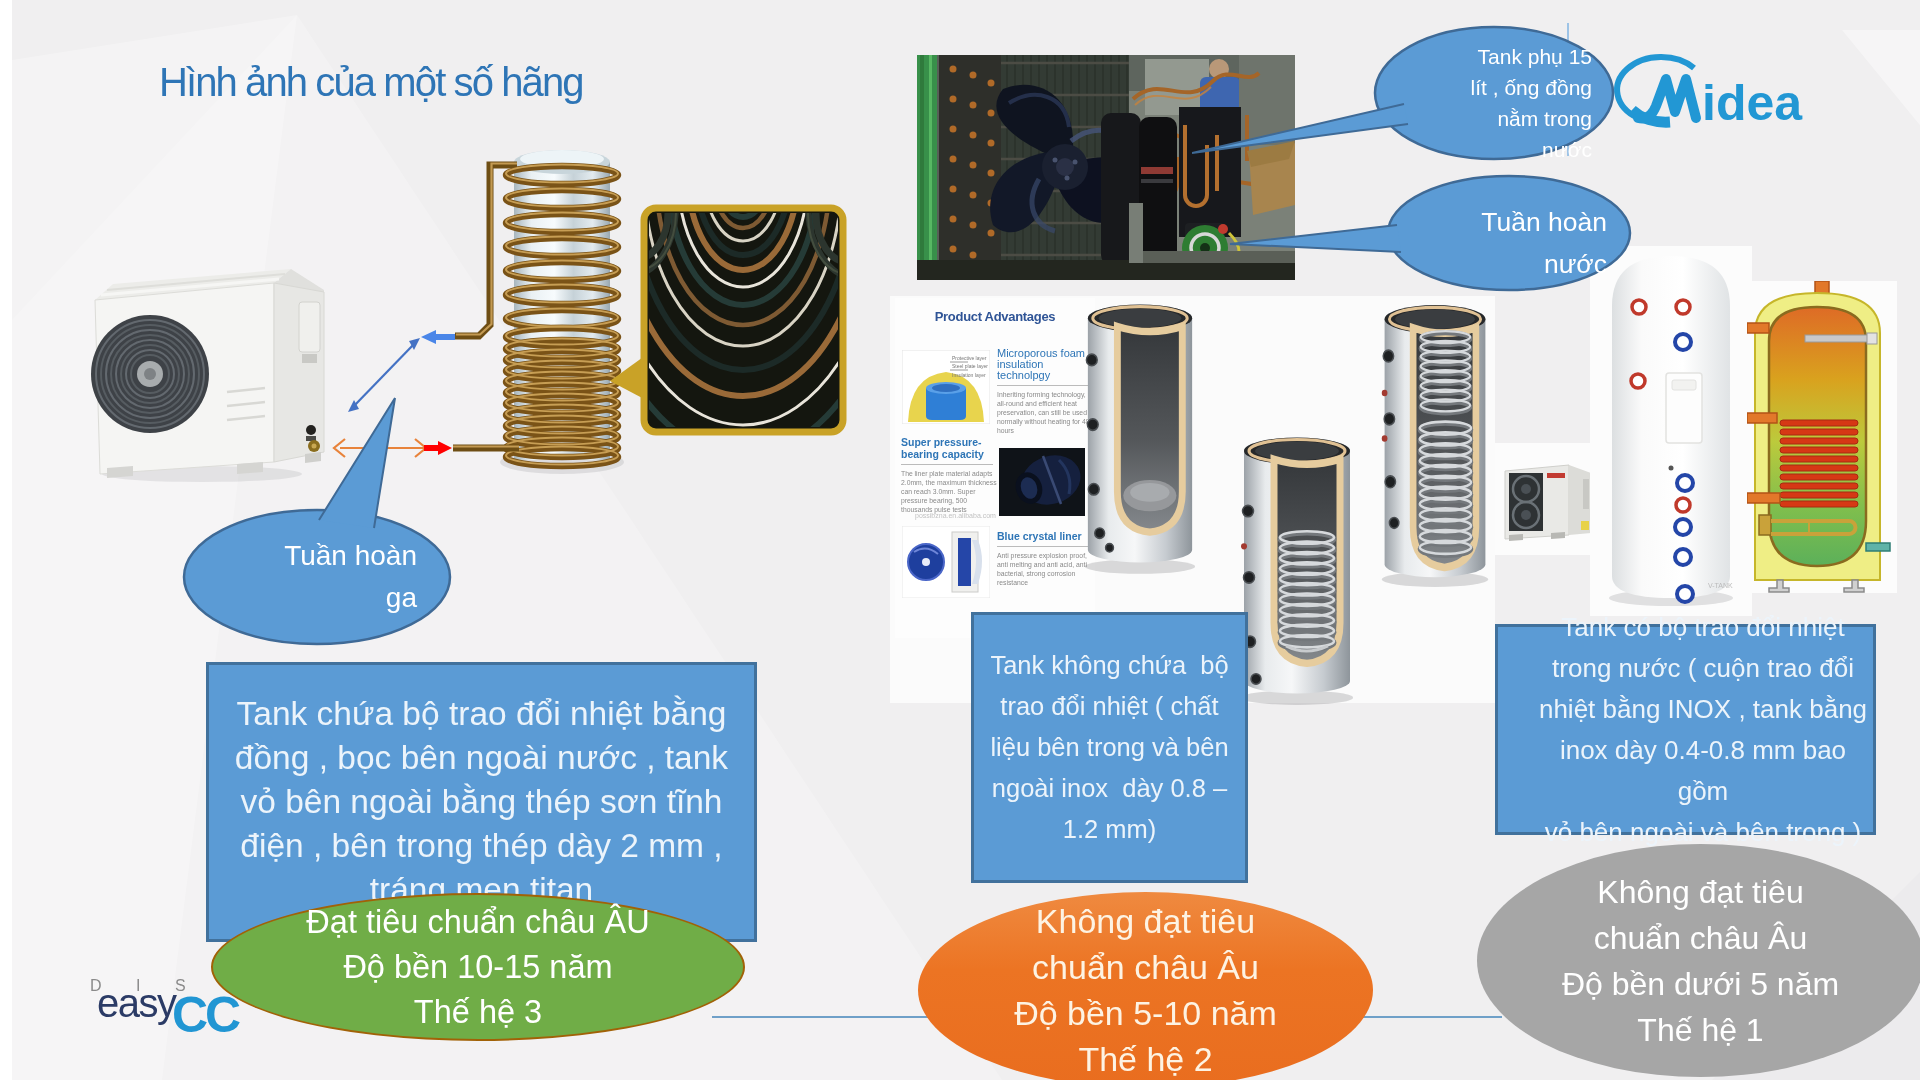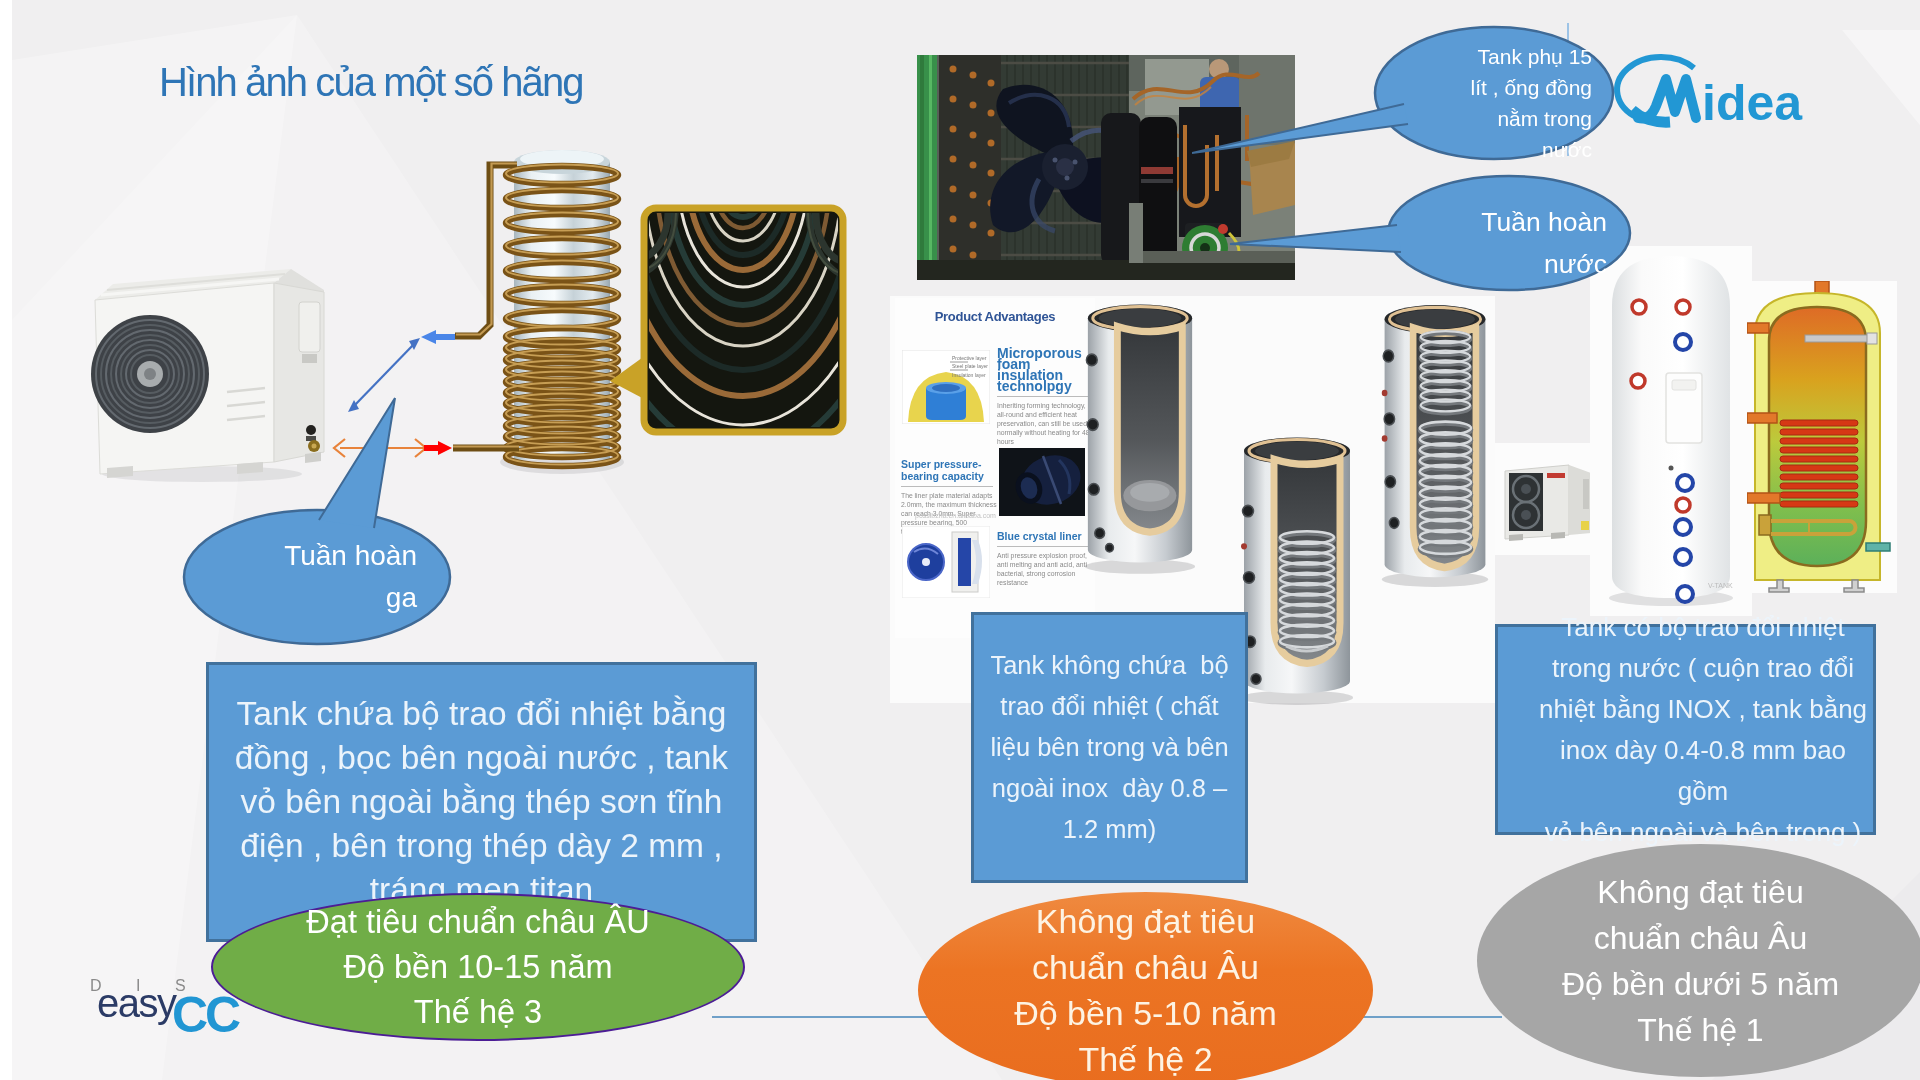--- a/index.html
+++ b/index.html
@@ -12,21 +12,21 @@
   #bt-b{left:1400px;top:201px;width:195px;font-size:26.5px;line-height:42px;}
   #bt-c{left:205px;top:535px;width:200px;font-size:28px;line-height:42px;}
   .bluebox{background:#5B9BD5;border:3px solid #41719C;color:#ecf4fb;text-align:center;
            display:flex;align-items:center;justify-content:center;box-sizing:border-box;}
   #box1{left:194px;top:662px;width:551px;height:280px;font-size:33.5px;line-height:44px;}
   #box2{left:959px;top:612px;width:277px;height:271px;font-size:25.5px;line-height:41px;}
   #box3{left:1483px;top:624px;width:381px;height:211px;font-size:26px;line-height:41px;padding-left:35px;}
   .ell{border-radius:50%;display:flex;align-items:center;justify-content:center;
        text-align:center;box-sizing:border-box;}
   #ellg{left:199px;top:893px;width:534px;height:148px;background:#70AD47;
-        border:2px solid #4c1d95;color:#fff;font-size:32.5px;line-height:45px;}
+        border:2px solid #a16207;color:#fff;font-size:32.5px;line-height:45px;}
   #ello{left:906px;top:892px;width:455px;height:196px;
         background:linear-gradient(180deg,#EF8A40 0%,#EC7423 40%,#E96D1F 100%);
         color:#FDF3E3;font-size:34px;line-height:46px;}
   #ellgr{left:1465px;top:844px;width:447px;height:233px;background:#A6A6A6;
         color:#fff;font-size:32px;line-height:46px;}
   #bline{left:700px;top:1016px;width:790px;height:2px;background:#6FA0C8;}
   #dis{left:78px;top:977px;font-size:16px;color:#8a8a8a;letter-spacing:15px;}
   #easy{left:85px;top:983px;font-weight:normal;font-size:40px;line-height:41px;color:#2B3B66;letter-spacing:-1.5px;}
   #cc{left:160px;top:990px;font-weight:bold;font-size:50px;line-height:50px;color:#2196D3;letter-spacing:-3px;}
   #vdeco{left:1555px;top:23px;width:2px;height:133px;background:#9DC3E6;}
@@ -328,26 +328,26 @@
       <path d="M24,38 L24,66 Q24,70 30,70 L58,70 Q64,70 64,66 L64,38 Z" fill="#2F7FD6"></path>
       <ellipse cx="44" cy="38" rx="20" ry="6" fill="#5AA0E8"></ellipse>
       <ellipse cx="44" cy="38" rx="14" ry="4" fill="#2F6FC0"></ellipse>
       <line x1="48" y1="12" x2="66" y2="12" stroke="#9a9a9a" stroke-width="1"></line>
       <text x="50" y="10" font-size="5" fill="#777">Protective layer</text>
       <line x1="48" y1="20" x2="66" y2="20" stroke="#9a9a9a" stroke-width="1"></line>
       <text x="50" y="18" font-size="5" fill="#777">Steel plate layer</text>
       <text x="50" y="27" font-size="5" fill="#777">Insulation layer</text>
     </svg>
     <div style="position:absolute;left:102px;top:50px;width:96px">
-      <div style="font-size:14px;line-height:11px;font-weight:bold;color:#2E75B6">Microporous foam insulation technolpgy</div>
+      <div style="font-size:11px;line-height:11px;font-weight:normal;color:#2E75B6">Microporous foam insulation technolpgy</div>
       <div style="border-top:1px solid #bbb;margin:4px 0 4px 0;width:92px"></div>
       <div style="font-size:6.8px;line-height:9px;color:#8A8A8A">Inheriting forming technology, all-round and efficient heat preservation, can still be used normally without heating for 48 hours</div>
     </div>
 
-    <div style="position:absolute;left:6px;top:160px;width:96px">
+    <div style="position:absolute;left:6px;top:138px;width:96px">
       <div style="font-size:10.5px;line-height:12px;font-weight:bold;color:#2E75B6">Super pressure-<br>bearing capacity</div>
       <div style="border-top:1px solid #bbb;margin:4px 0 4px 0;width:92px"></div>
       <div style="font-size:6.8px;line-height:9px;color:#8A8A8A">The liner plate material adapts 2.0mm, the maximum thickness can reach 3.0mm. Super pressure bearing, 500 thousands pulse tests</div>
     </div>
     <svg style="position:absolute;left:104px;top:150px" width="86" height="68" viewBox="0 0 86 68">
       <rect width="86" height="68" fill="#0F1318"></rect>
       <ellipse cx="52" cy="32" rx="30" ry="24" fill="#15203E" transform="rotate(-18 52 32)"></ellipse>
       <ellipse cx="30" cy="40" rx="13" ry="16" fill="#0A101E" transform="rotate(-18 30 40)"></ellipse>
       <ellipse cx="30" cy="40" rx="8" ry="11" fill="#1C2C52" transform="rotate(-18 30 40)"></ellipse>
       <path d="M44,8 L62,56" stroke="#3A4A74" stroke-width="2.5"></path>

